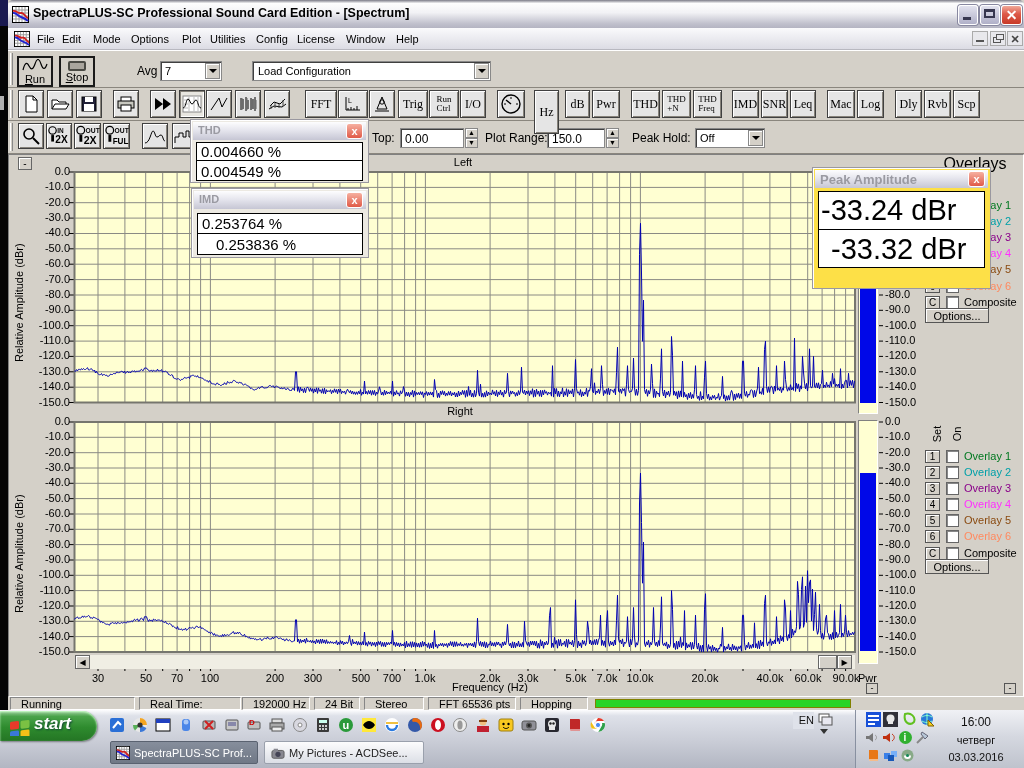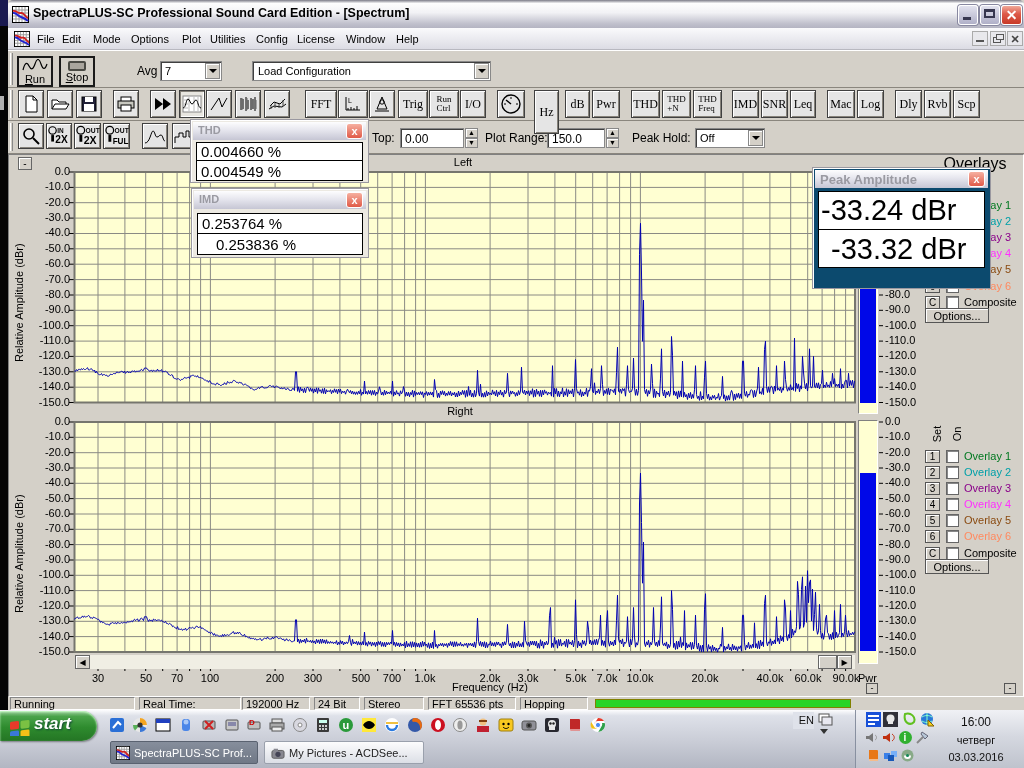--- a/index.html
+++ b/index.html
@@ -5,21 +5,21 @@
 .win{position:absolute;left:8px;top:0;width:1016px;height:710px;background:#d4d0c8}
 .tbtn{position:absolute;background:#e5e5e5;border:1px solid #404040;box-shadow:inset 1px 1px 0 #fff,inset -1px -1px 0 #86827a;display:flex;align-items:center;justify-content:center;font-size:11px;color:#000}
 .tbtn.pressed{background:#e8e6e0;box-shadow:inset 1px 1px 0 #86827a,inset -1px -1px 0 #fff}
 .serif{font-family:"Liberation Serif",serif;font-size:12px}
 .sbtn{position:absolute;width:15px;height:13px;background:#d4d0c8;border:1px solid #555;box-shadow:inset 1px 1px 0 #fff;font-size:10px;text-align:center;line-height:12px;color:#000}
 .cbx{position:absolute;width:13px;height:13px;background:#fff;border:1px solid #666;box-shadow:inset 1px 1px 0 #888}
 .obtn{position:absolute;width:64px;height:15px;background:#d4d0c8;border:1px solid #555;box-shadow:inset 1px 1px 0 #fff;font-size:11px;text-align:center;line-height:14px;color:#000}
 .combo{position:absolute;background:#fff;border:1px solid #888;box-shadow:inset 1px 1px 0 #404040;font-size:11px;color:#000}
 .combo .arr{position:absolute;right:1px;top:1px;bottom:1px;width:15px;background:#d4d0c8;border:1px solid #888;box-shadow:inset 1px 1px 0 #fff;display:flex;align-items:center;justify-content:center}
 .spin{position:absolute;width:13px;background:#d4d0c8;border:1px solid #888;box-shadow:inset 1px 1px 0 #fff;font-size:7px;line-height:7px;text-align:center;color:#000}
-.statpanel{position:absolute;top:697px;height:13px;border:1px solid #999;border-color:#868686 #fff #fff #868686;font-size:11px;color:#000;padding-left:3px}
+.statpanel{position:absolute;top:697px;height:13px;border:1px solid #999;border-color:#868686 #fff #fff #868686;font-size:11px;color:#000;padding-left:10px}
 .tri-d{width:0;height:0;border-left:4px solid transparent;border-right:4px solid transparent;border-top:4px solid #000}
 </style></head><body>
 
 <div style="position:absolute;left:0;top:0;width:8px;height:710px;background:#050505"></div>
 <div style="position:absolute;left:0;top:0;width:8px;height:26px;background:#1a1a50"></div>
 <div style="position:absolute;left:0;top:96px;width:4px;height:14px;background:#b0b0b0"></div>
 <div class="win">
 
  <div style="position:absolute;left:0;top:0;right:0;height:28px;background:linear-gradient(#7a7a86 0%,#fdfdfd 12%,#f2f2f5 45%,#c0c0cc 85%,#b4b4c2 100%);border-radius:5px 5px 0 0">
   <svg style="position:absolute;left:4px;top:6px" width="17" height="17" viewBox="0 0 17 17">
@@ -681,21 +681,21 @@
 <div style="position:absolute;left:191px;top:188px;width:178px;height:70px;background:#ece9e2;border:1px solid #9a98a0;box-shadow:inset 1px 1px 0 #fff;z-index:6">
     <div style="position:absolute;left:2px;right:2px;top:2px;height:18px;background:linear-gradient(#fdfdfe,#e6e6ee 45%,#c6c6d4);">
       <span style="position:absolute;left:5px;top:2px;font-size:11px;font-weight:bold;color:#9a9aa2">IMD</span>
     </div>
     <div style="position:absolute;right:5px;top:3px;width:17px;height:16px;background:linear-gradient(#f6b0a0,#e05a48);border:1px solid #fff;border-radius:3px;color:#fff;font-size:11px;font-weight:bold;text-align:center;line-height:15px">x</div>
     <div style="position:absolute;left:5px;width:166px;top:24px;height:42px;background:#fff;border:1px solid #000">
       <div style="height:20px;border-bottom:1px solid #000;font-size:15px;color:#000;padding-left:4px;display:flex;align-items:center">0.253764 %</div>
       <div style="height:21px;font-size:15px;color:#000;padding-left:18px;display:flex;align-items:center">0.253836 %</div>
     </div>
   </div>
-<div style="position:absolute;left:812px;top:167px;width:179px;height:122px;background:#0c4a6e;border:1px solid #9a98a0;box-shadow:inset 1px 1px 0 #fff;z-index:6">
+<div style="position:absolute;left:812px;top:167px;width:179px;height:122px;background:#fde047;border:1px solid #9a98a0;box-shadow:inset 1px 1px 0 #fff;z-index:6">
     <div style="position:absolute;left:2px;right:2px;top:2px;height:18px;background:linear-gradient(#fdfdfe,#e6e6ee 45%,#c6c6d4);">
       <span style="position:absolute;left:5px;top:2px;font-size:13px;font-weight:bold;color:#9a9aa2">Peak Amplitude</span>
     </div>
     <div style="position:absolute;right:5px;top:3px;width:17px;height:16px;background:linear-gradient(#f6b0a0,#e05a48);border:1px solid #fff;border-radius:3px;color:#fff;font-size:11px;font-weight:bold;text-align:center;line-height:15px">x</div>
     <div style="position:absolute;left:5px;width:167px;top:23px;height:77px;background:#fff;border:1px solid #000">
       <div style="height:38px;border-bottom:1px solid #000;font-size:29px;color:#000;padding-left:2px;display:flex;align-items:center">-33.24 dBr</div>
       <div style="height:38px;font-size:29px;color:#000;padding-left:12px;display:flex;align-items:center">-33.32 dBr</div>
     </div>
   </div>
 

